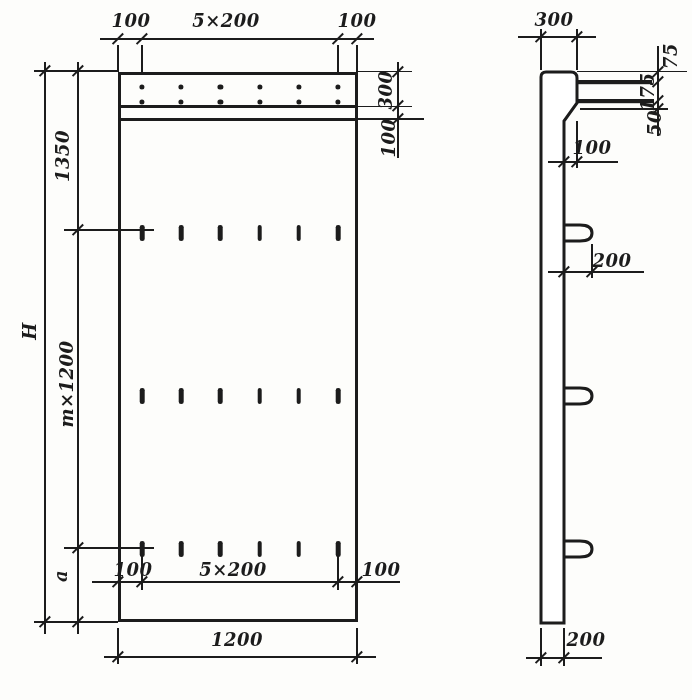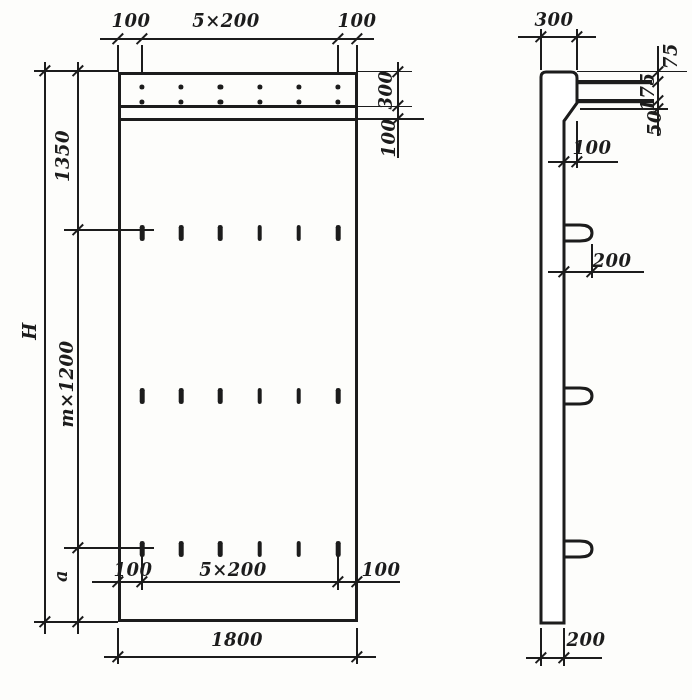--- a/index.html
+++ b/index.html
@@ -153,21 +153,21 @@
     <div class="lbl" style="left: 357px; top: 21px; transform: translate(-50%, -50%) rotate(0deg);">100</div>
     <div class="lbl" style="left: 386px; top: 90px; transform: translate(-50%, -50%) rotate(-90deg);">300</div>
     <div class="lbl" style="left: 389px; top: 138px; transform: translate(-50%, -50%) rotate(-90deg);">100</div>
     <div class="lbl" style="left: 63px; top: 156px; transform: translate(-50%, -50%) rotate(-90deg);">1350</div>
     <div class="lbl" style="left: 30px; top: 331px; transform: translate(-50%, -50%) rotate(-90deg);">H</div>
     <div class="lbl" style="left: 67px; top: 384px; transform: translate(-50%, -50%) rotate(-90deg);">m×1200</div>
     <div class="lbl" style="left: 61px; top: 576px; transform: translate(-50%, -50%) rotate(-90deg);">a</div>
     <div class="lbl" style="left: 133px; top: 570px; transform: translate(-50%, -50%) rotate(0deg);">100</div>
     <div class="lbl" style="left: 233px; top: 570px; transform: translate(-50%, -50%) rotate(0deg);">5×200</div>
     <div class="lbl" style="left: 381px; top: 570px; transform: translate(-50%, -50%) rotate(0deg);">100</div>
-    <div class="lbl" style="left: 237px; top: 640px; transform: translate(-50%, -50%) rotate(0deg);">1800</div>
+    <div class="lbl" style="left: 237px; top: 640px; transform: translate(-50%, -50%) rotate(0deg);">1200</div>
     <div class="lbl" style="left: 554px; top: 20px; transform: translate(-50%, -50%) rotate(0deg);">300</div>
     <div class="lbl" style="left: 671px; top: 56px; transform: translate(-50%, -50%) rotate(-90deg);">75</div>
     <div class="lbl" style="left: 648px; top: 92px; transform: translate(-50%, -50%) rotate(-90deg);">175</div>
     <div class="lbl" style="left: 655px; top: 123px; transform: translate(-50%, -50%) rotate(-90deg);">50</div>
     <div class="lbl" style="left: 592px; top: 148px; transform: translate(-50%, -50%) rotate(0deg);">100</div>
     <div class="lbl" style="left: 612px; top: 261px; transform: translate(-50%, -50%) rotate(0deg);">200</div>
     <div class="lbl" style="left: 586px; top: 640px; transform: translate(-50%, -50%) rotate(0deg);">200</div>
   </div>
 
 </body></html>

